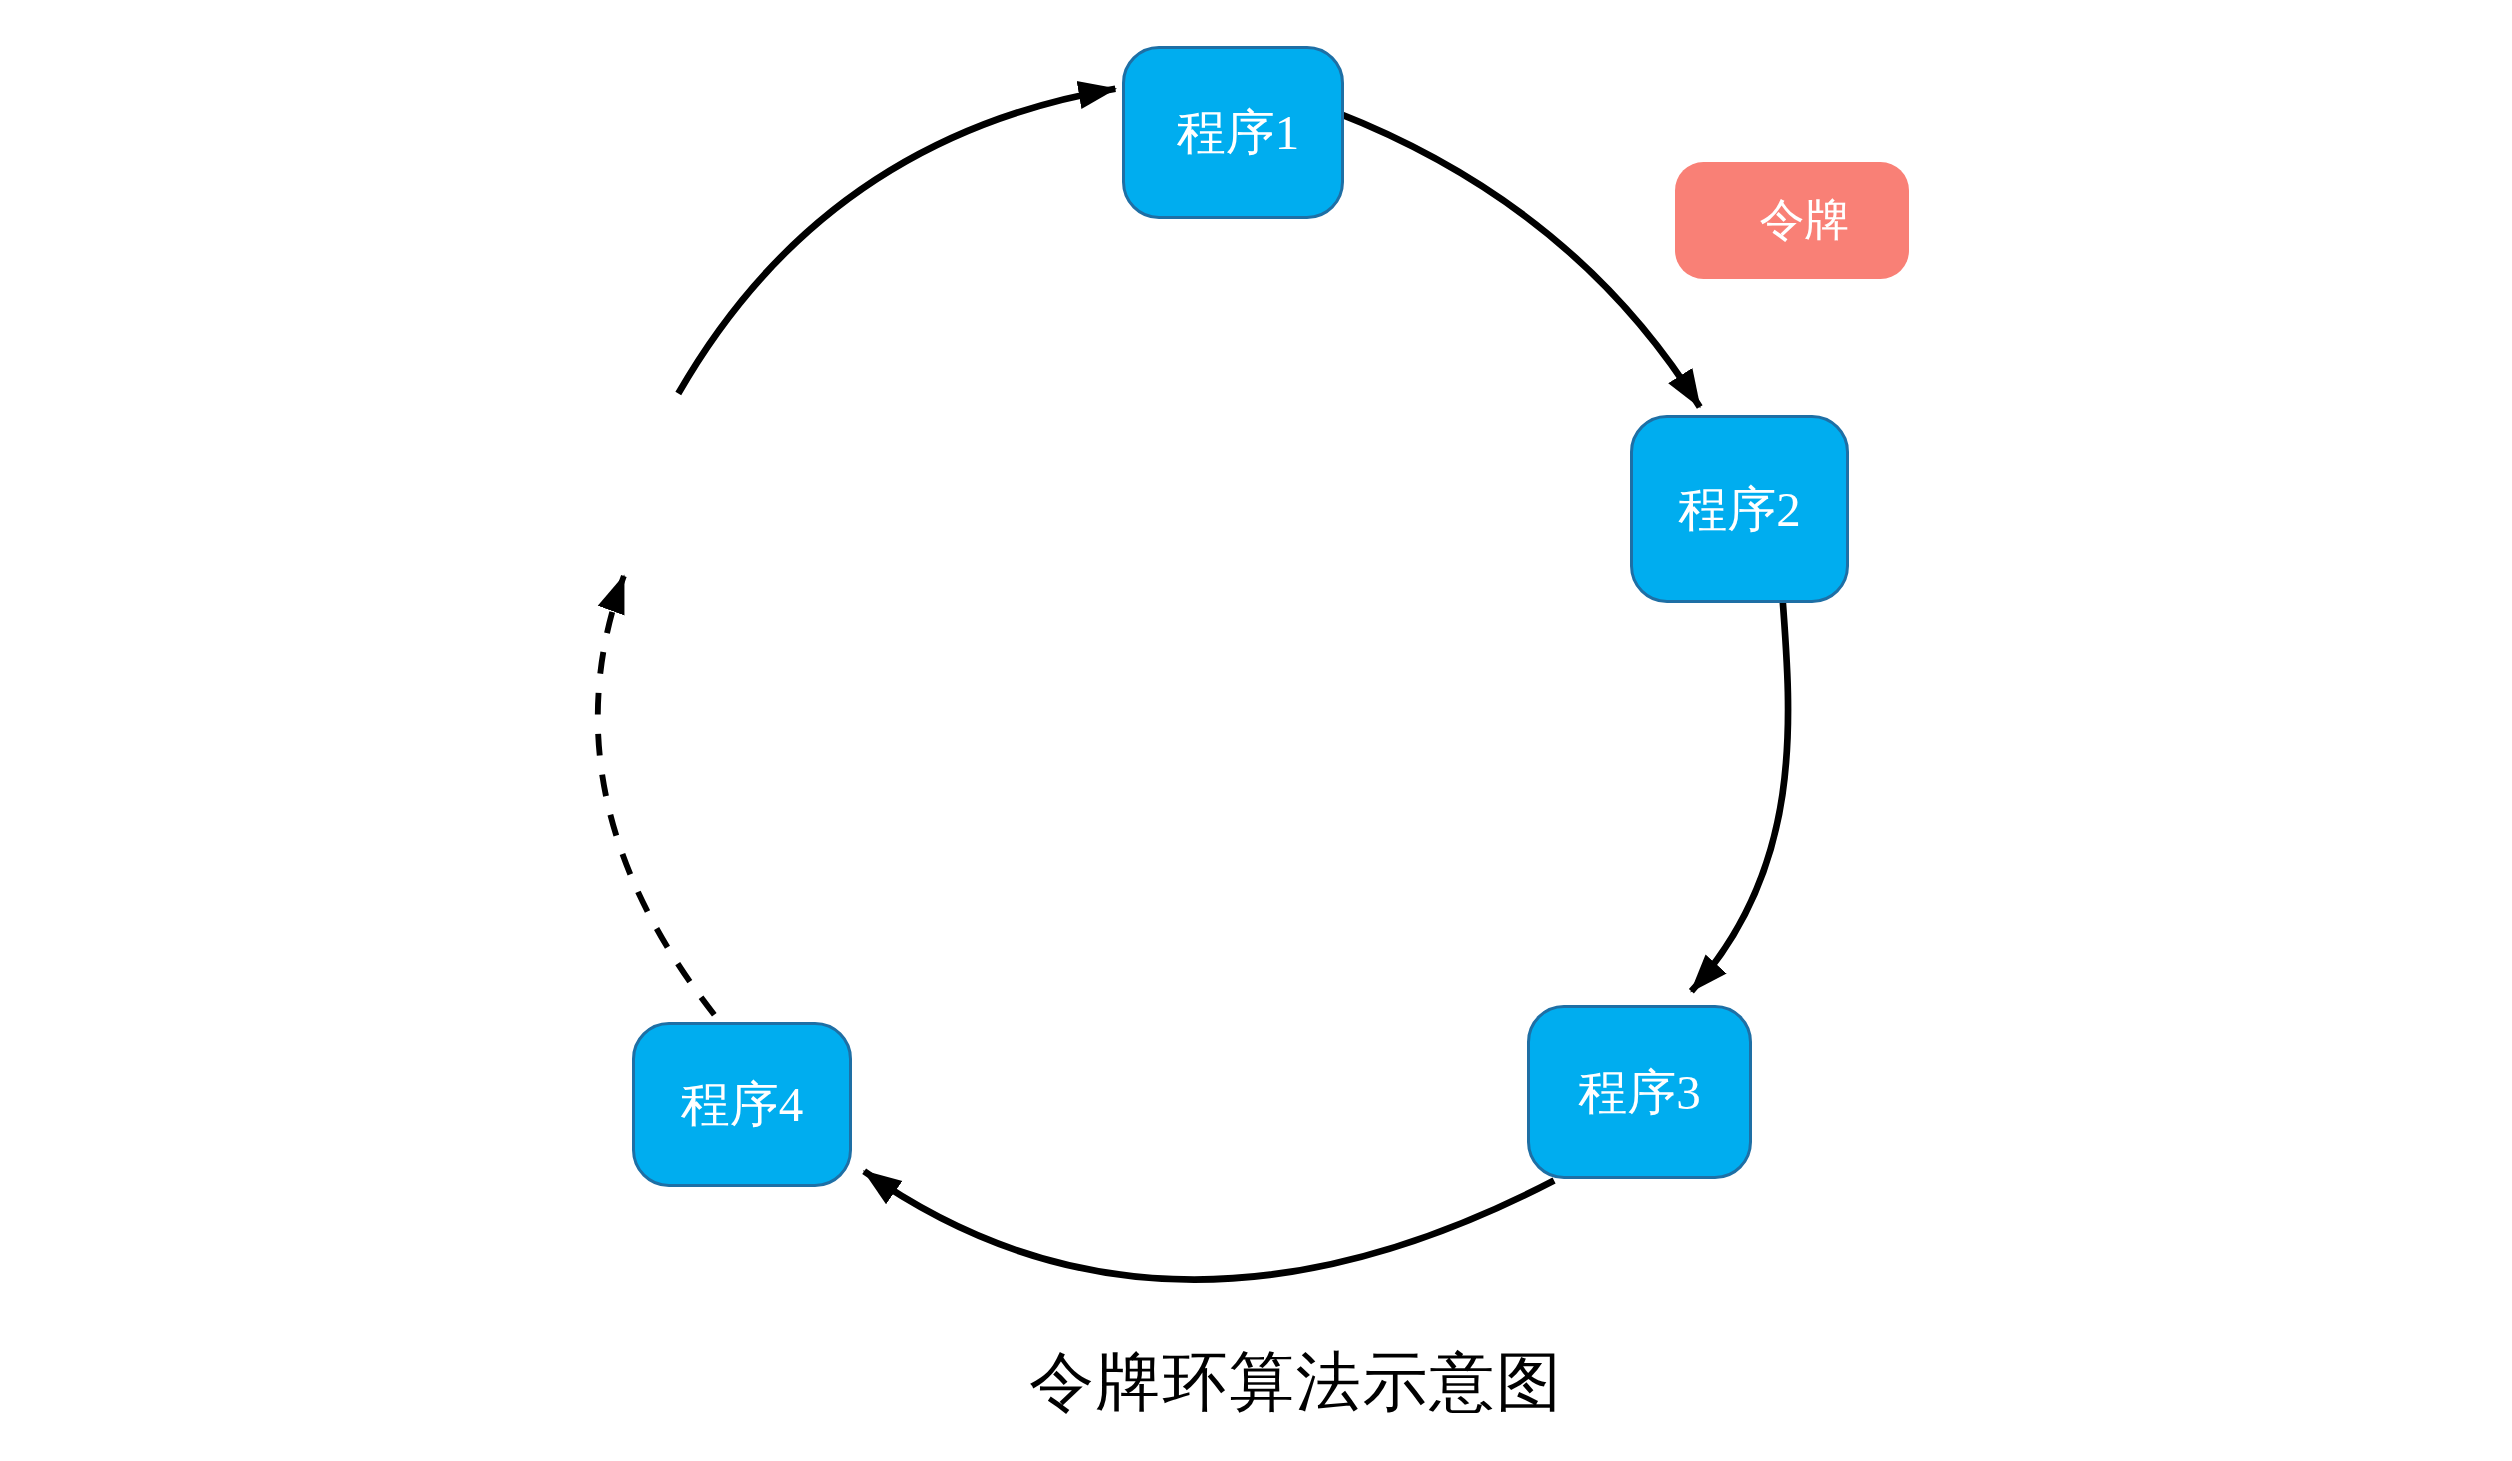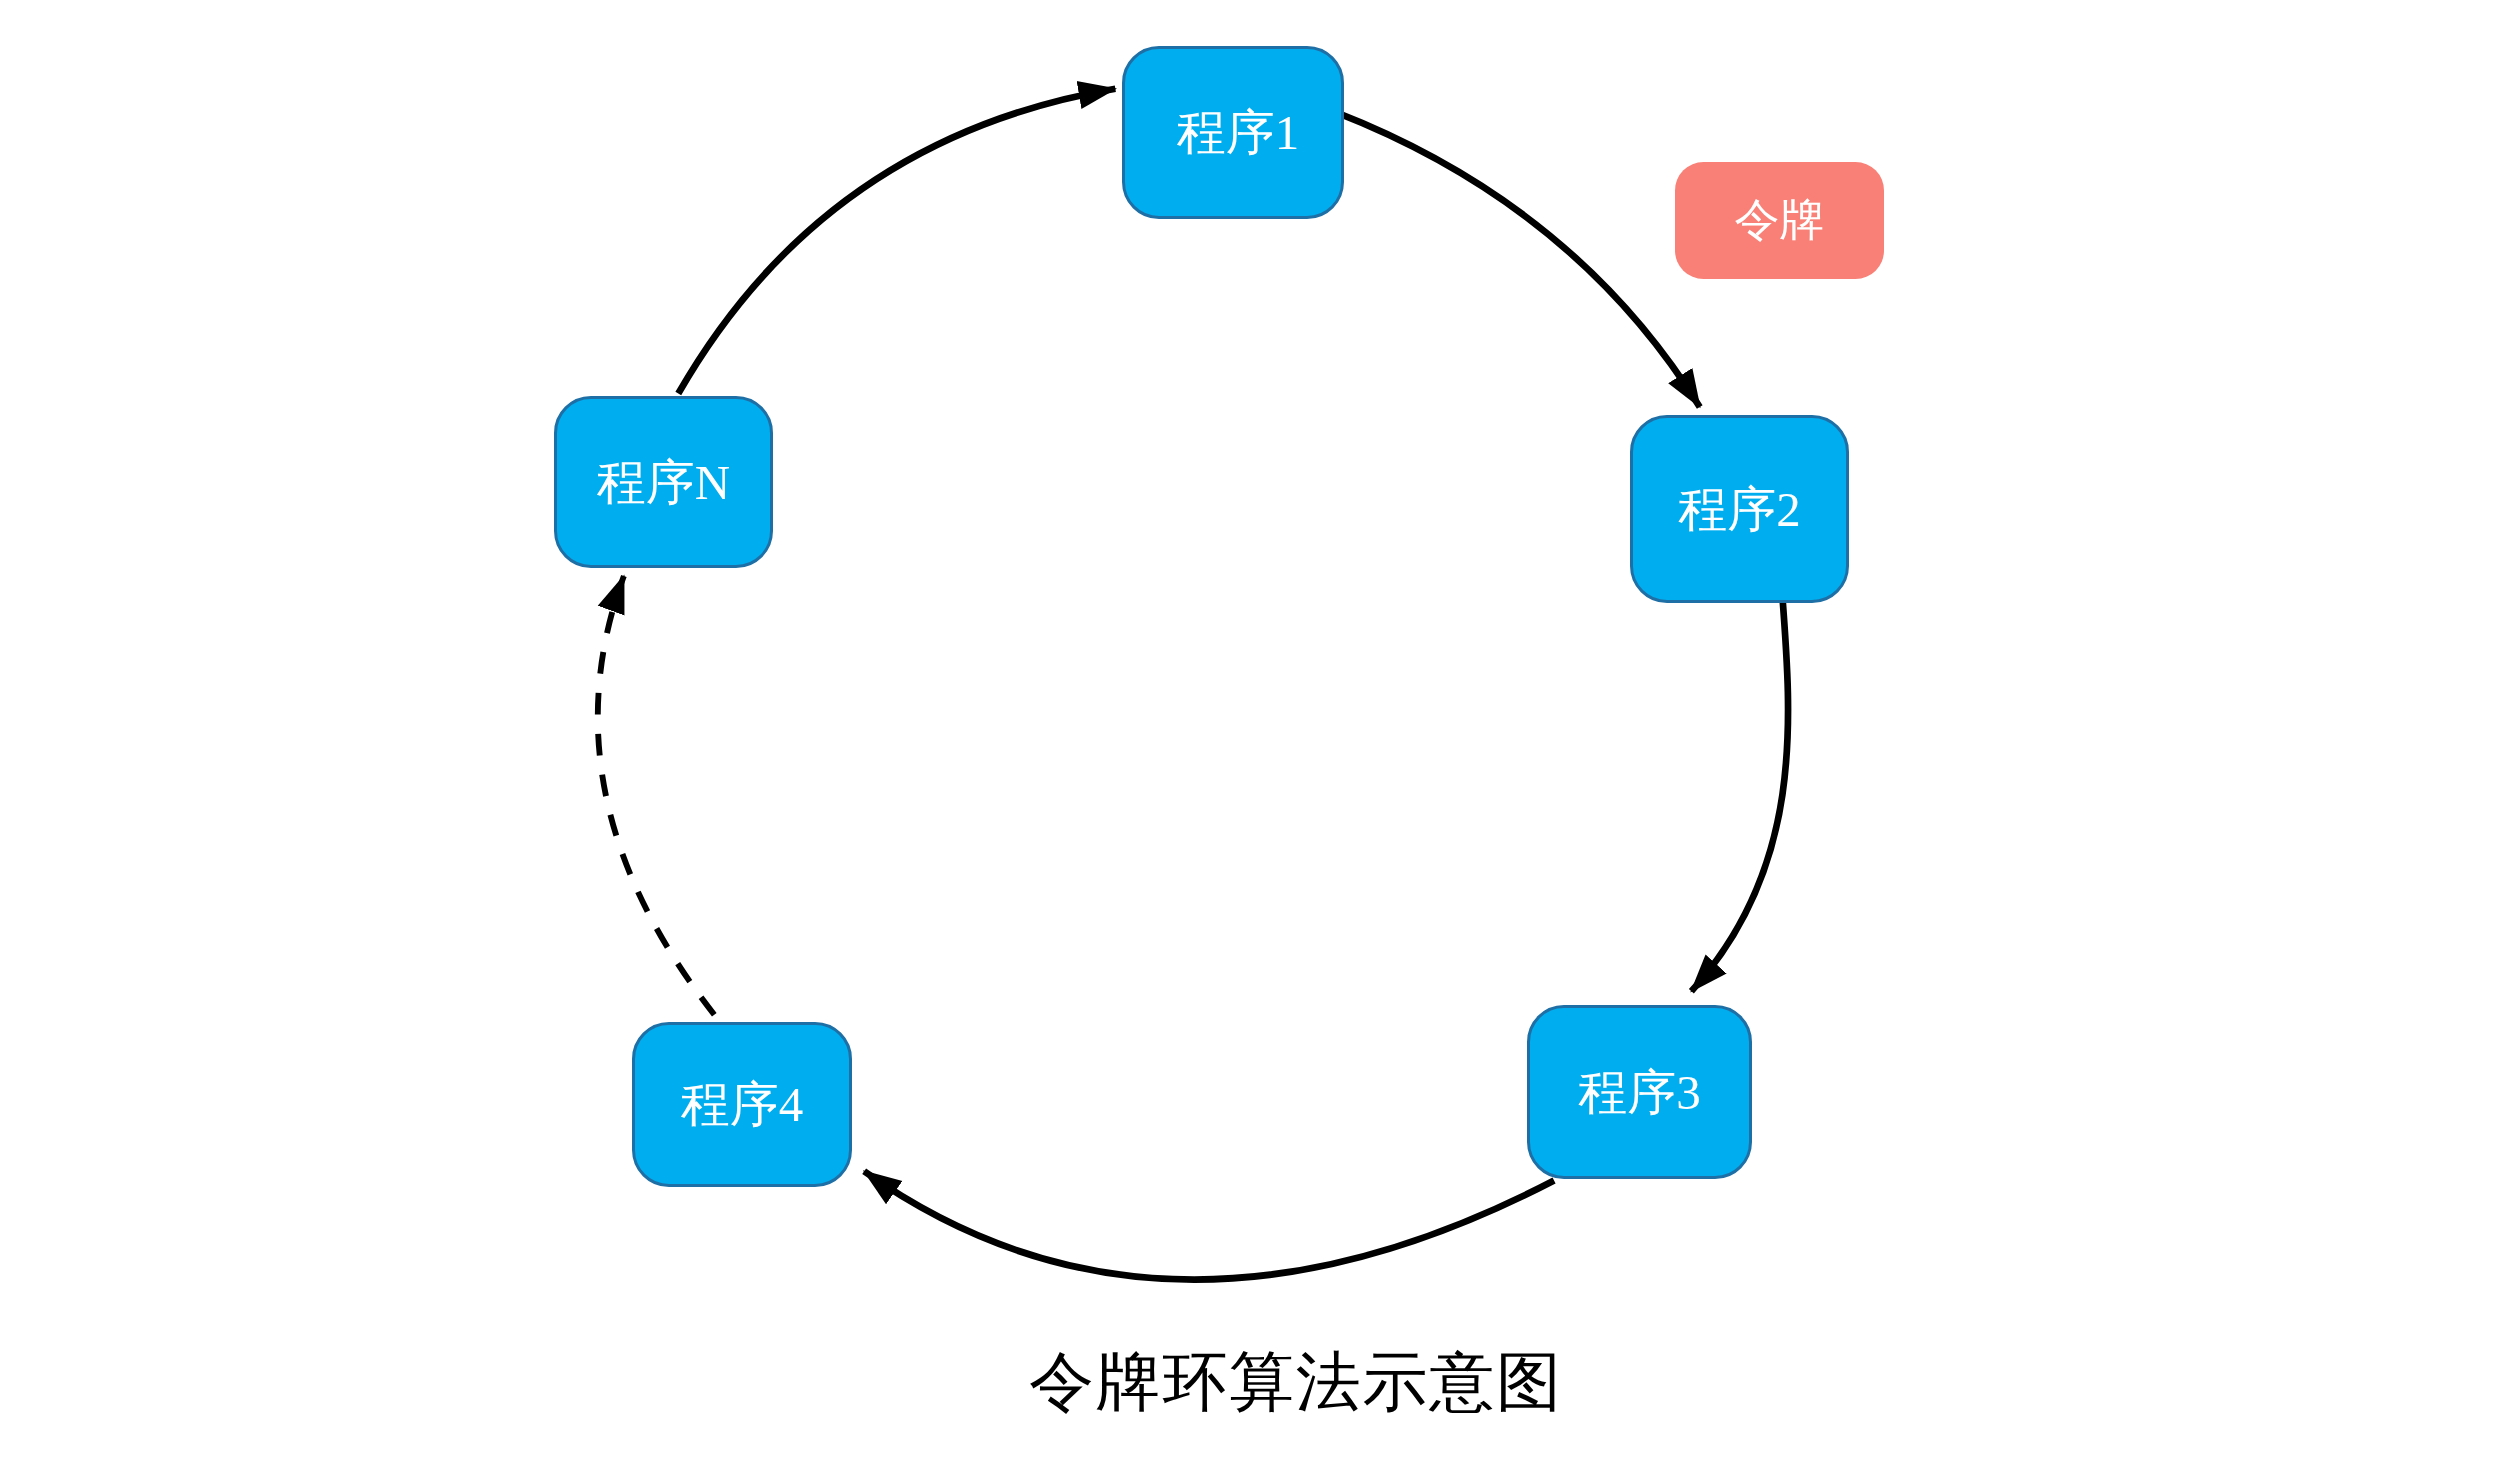--- a/index.html
+++ b/index.html
@@ -45,20 +45,21 @@
     left: 1675px; top: 162px;
     width: 209px; height: 117px;
     background: #F98076;
     border-radius: 28.5px;
     display: flex;
     align-items: center;
     justify-content: center;
     color: #ffffff;
     font-size: 45px;
     line-height: 1;
+    padding-left: 25px;
   }
   .diagram-title {
     position: absolute;
     left: 988px; top: 1345px;
     width: 528px;
     text-align: center;
     color: #000000;
     font-size: 65px;
     line-height: 1.15;
     letter-spacing: 1.7px;
@@ -98,23 +99,20 @@
   </div>
 
   <div class="node node-p3">
     <span>程序3</span>
   </div>
 
   <div class="node node-p4">
     <span>程序4</span>
   </div>
 
-  <div class="node node-pN">
-    <span>程序N</span>
-  </div>
 
   <div class="token">
     <span>令牌</span>
   </div>
 
   <div class="diagram-title">令牌环算法示意图</div>
 
 </div>
 
 

